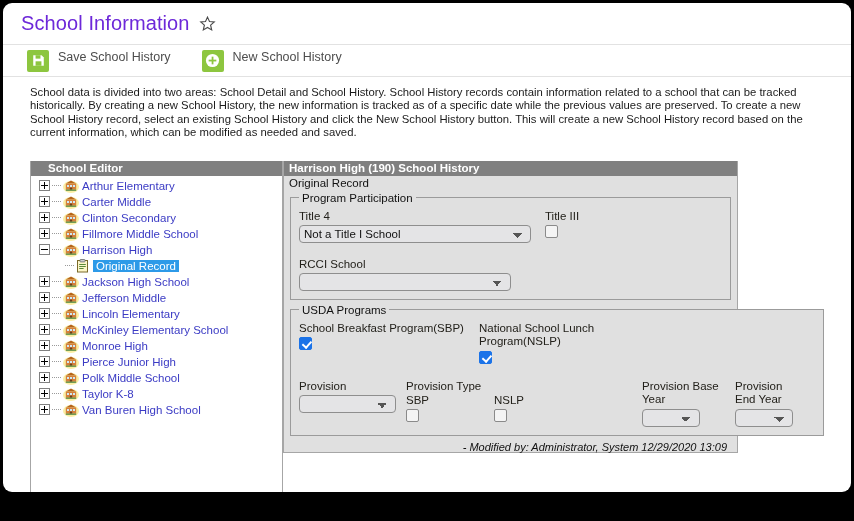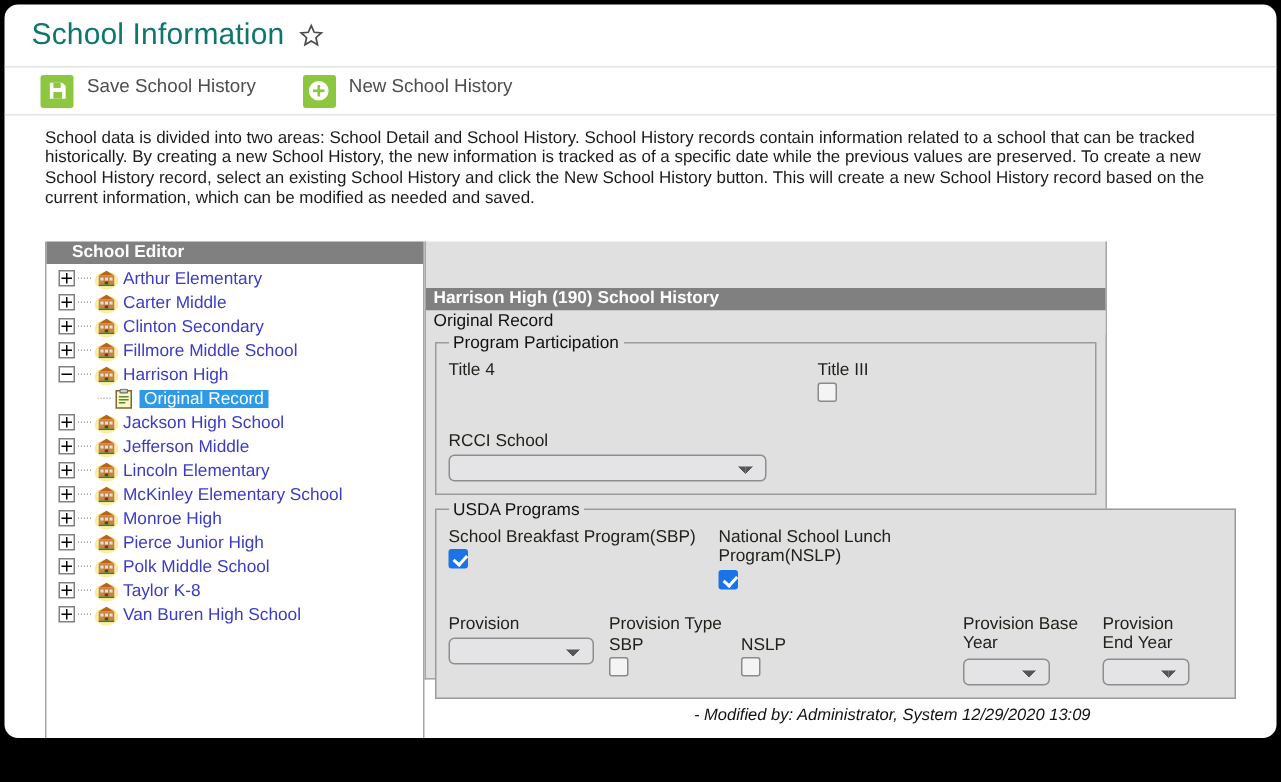--- a/index.html
+++ b/index.html
@@ -28,21 +28,21 @@
   .page-header {
     height: 42px;
     display: flex;
     align-items: center;
     padding-left: 18px;
     border-bottom: 1px solid #e2e2e2;
     box-sizing: border-box;
   }
   .page-title {
     font-size: 20px;
-    color: #0f766e;
+    color: #6d28d9;
     font-weight: 400;
     letter-spacing: .1px;
   }
   .star-icon {
     margin-left: 9px;
     display: inline-flex;
     align-items: center;
     color: #4a4a4a;
   }
   
@@ -188,21 +188,20 @@
   }
   .detail-header {
     background: #808080;
     color: #ffffff;
     font-size: 11.5px;
     font-weight: bold;
     padding: 1px 0 1px 5px;
     height: 15px;
     box-sizing: border-box;
     line-height: 13px;
-    margin-top: 31px;
   }
   .record-sub {
     font-size: 11.5px;
     color: #111111;
     padding: 1px 0 3px 5px;
     background: #e0e0e0;
   }
   fieldset.group {
     margin: 0 6px 4px 6px;
     border: 1px solid #9b9b9b;
@@ -604,20 +603,23 @@
     <div class="detail-panel">
       <div class="detail-header">Harrison High (190) School History</div>
       <div class="record-sub">Original Record</div>
 
       <fieldset class="group">
         <legend>Program Participation</legend>
 
         <div class="pp-row1">
           <div class="pp-col-title1">
             <div class="field-label">Title 4</div>
+            <select class="combo" style="width:232px;">
+              <option>Not a Title I School</option>
+            </select>
           </div>
           <div class="pp-col-title3">
             <div class="field-label">Title III</div>
             <span class="cb"></span>
           </div>
         </div>
 
         <div style="margin-top:15px;">
           <div class="field-label">RCCI School</div>
           <select class="combo" style="width:212px;">

